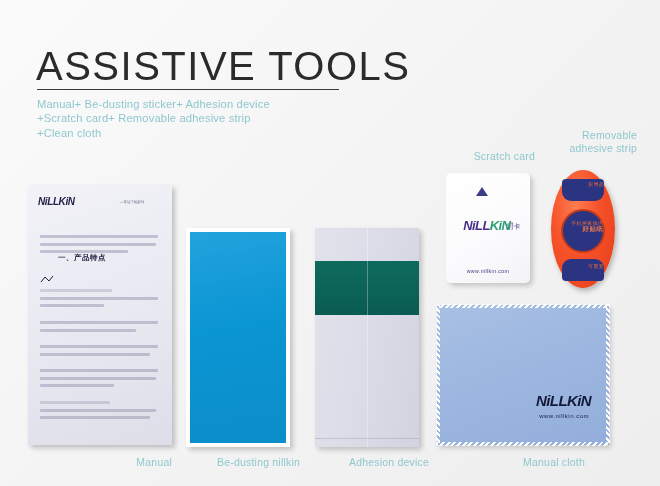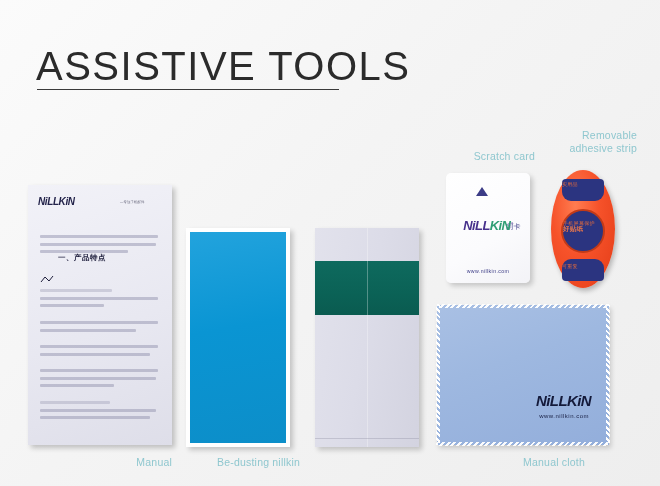--- a/index.html
+++ b/index.html
@@ -128,21 +128,21 @@
 
   
   .strip{
     position:absolute;left:551px;top:170px;width:64px;height:118px;
     border-radius:50%/50%;
     background:radial-gradient(ellipse at 38% 30%,#ff7c50 0%,#f6522a 42%,#e33c17 100%);
     box-shadow:2px 3px 5px rgba(0,0,0,.25);
   }
   .strip .lbl{
     position:absolute;left:50%;transform:translateX(-50%);
-    background:#2b3480;color:#e06a3c;text-align:left;
+    background:#2b3480;color:#e06a3c;text-align:right;
     font-size:5px;line-height:6px;font-family:"DejaVu Sans",sans-serif;
     letter-spacing:.3px;
   }
   .strip .lbl-top{top:9px;width:42px;height:22px;border-radius:4px 4px 9px 9px;padding-top:2px;box-sizing:border-box;}
   .strip .lbl-mid{top:39px;width:44px;height:44px;border-radius:50%;padding-top:9px;box-sizing:border-box;border:2px solid #c23a18;}
   .strip .lbl-bot{bottom:7px;width:42px;height:22px;border-radius:9px 9px 4px 4px;padding-top:4px;box-sizing:border-box;}
   .strip .big{font-size:6.5px;font-weight:bold;color:#e8764a;display:block;}
 
   
   .cloth{
@@ -176,20 +176,23 @@
     font-size:6px;color:#1b2246;letter-spacing:.5px;
   }
 </style>
 </head>
 <body>
 
 <div id="stage">
 
   <div class="title">ASSISTIVE TOOLS</div>
   <div class="title-rule"></div>
+  <div class="subtitle">Manual+ Be-dusting sticker+ Adhesion device
++Scratch card+ Removable adhesive strip
++Clean cloth</div>
 
   <div class="manual">
     <div class="logo">
       <div class="logo-txt">NiLLKiN</div>
       <div class="logo-sub">—专注手机配件</div>
     </div>
 
     <div class="mpara" style="top:50px">
       <div class="mline" style="width:118px"></div>
       <div class="mline" style="width:116px"></div>
@@ -232,20 +235,21 @@
   <div class="sticker-wrap">
     <div class="sticker"></div>
   </div>
   <div class="cap" style="left:176px;top:456px;width:124px">Be-dusting nillkin</div>
 
   <div class="adhesion">
     <div class="band"></div>
     <div class="seam"></div>
     <div class="footline"></div>
   </div>
+  <div class="cap" style="left:305px;top:456px;width:124px">Adhesion device</div>
 
   <div class="cap" style="left:441px;top:150px;width:94px">Scratch card</div>
   <div class="scratch">
     <div class="tri"></div>
     <div class="cn">刮卡</div>
     <div class="brand"><span>NiLL</span><i>KiN</i><span class="tm">®</span></div>
     <div class="url">www.nillkin.com</div>
   </div>
 
   <div class="cap" style="left:533px;top:129px;width:104px">Removable

